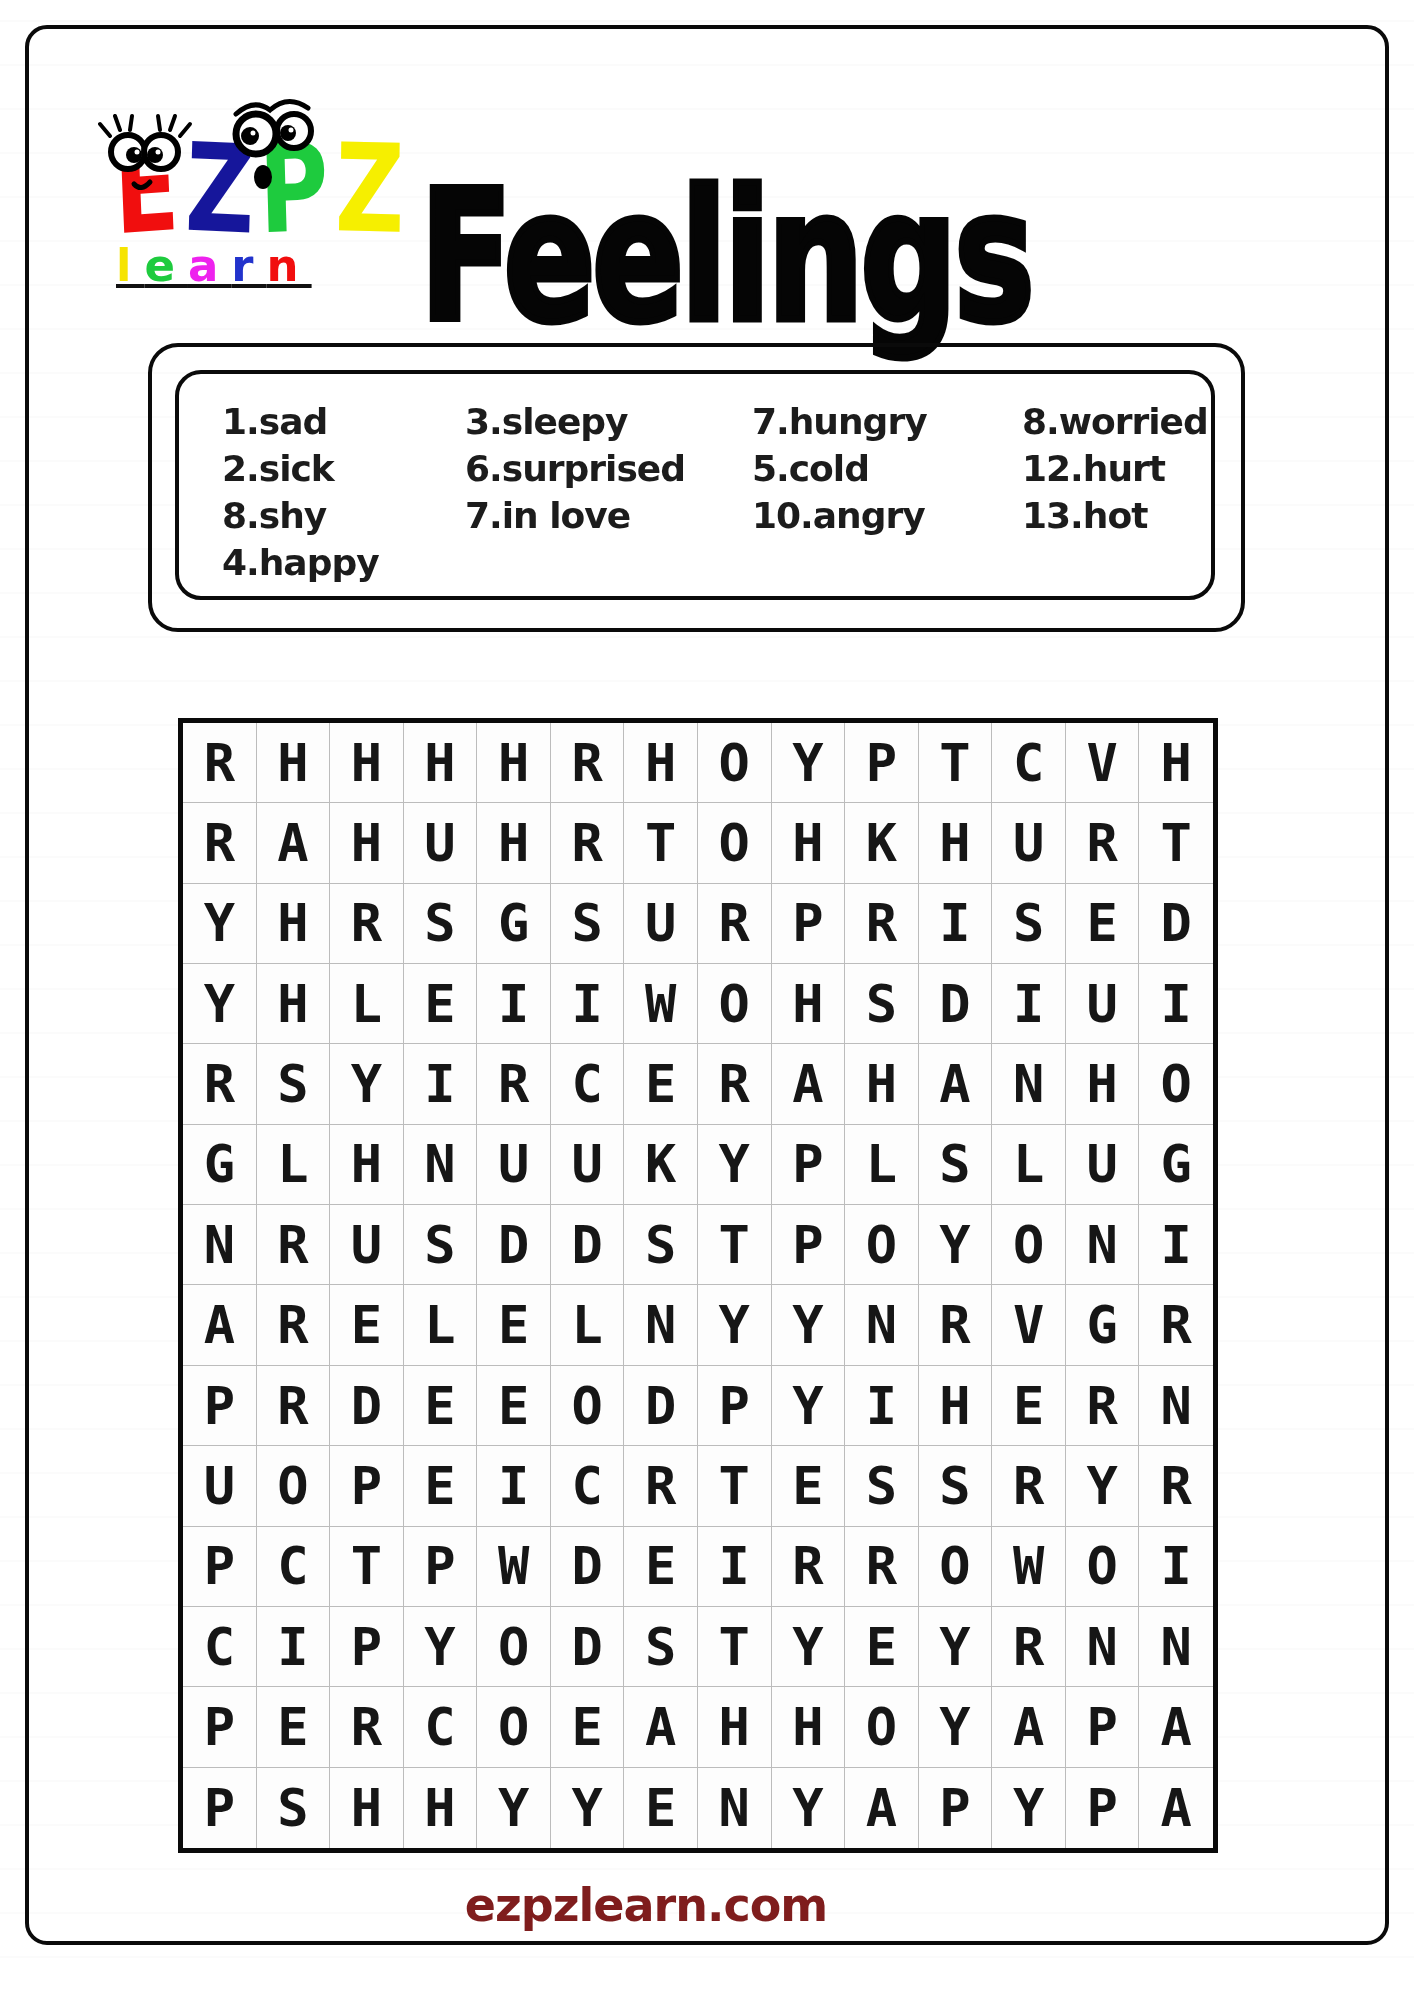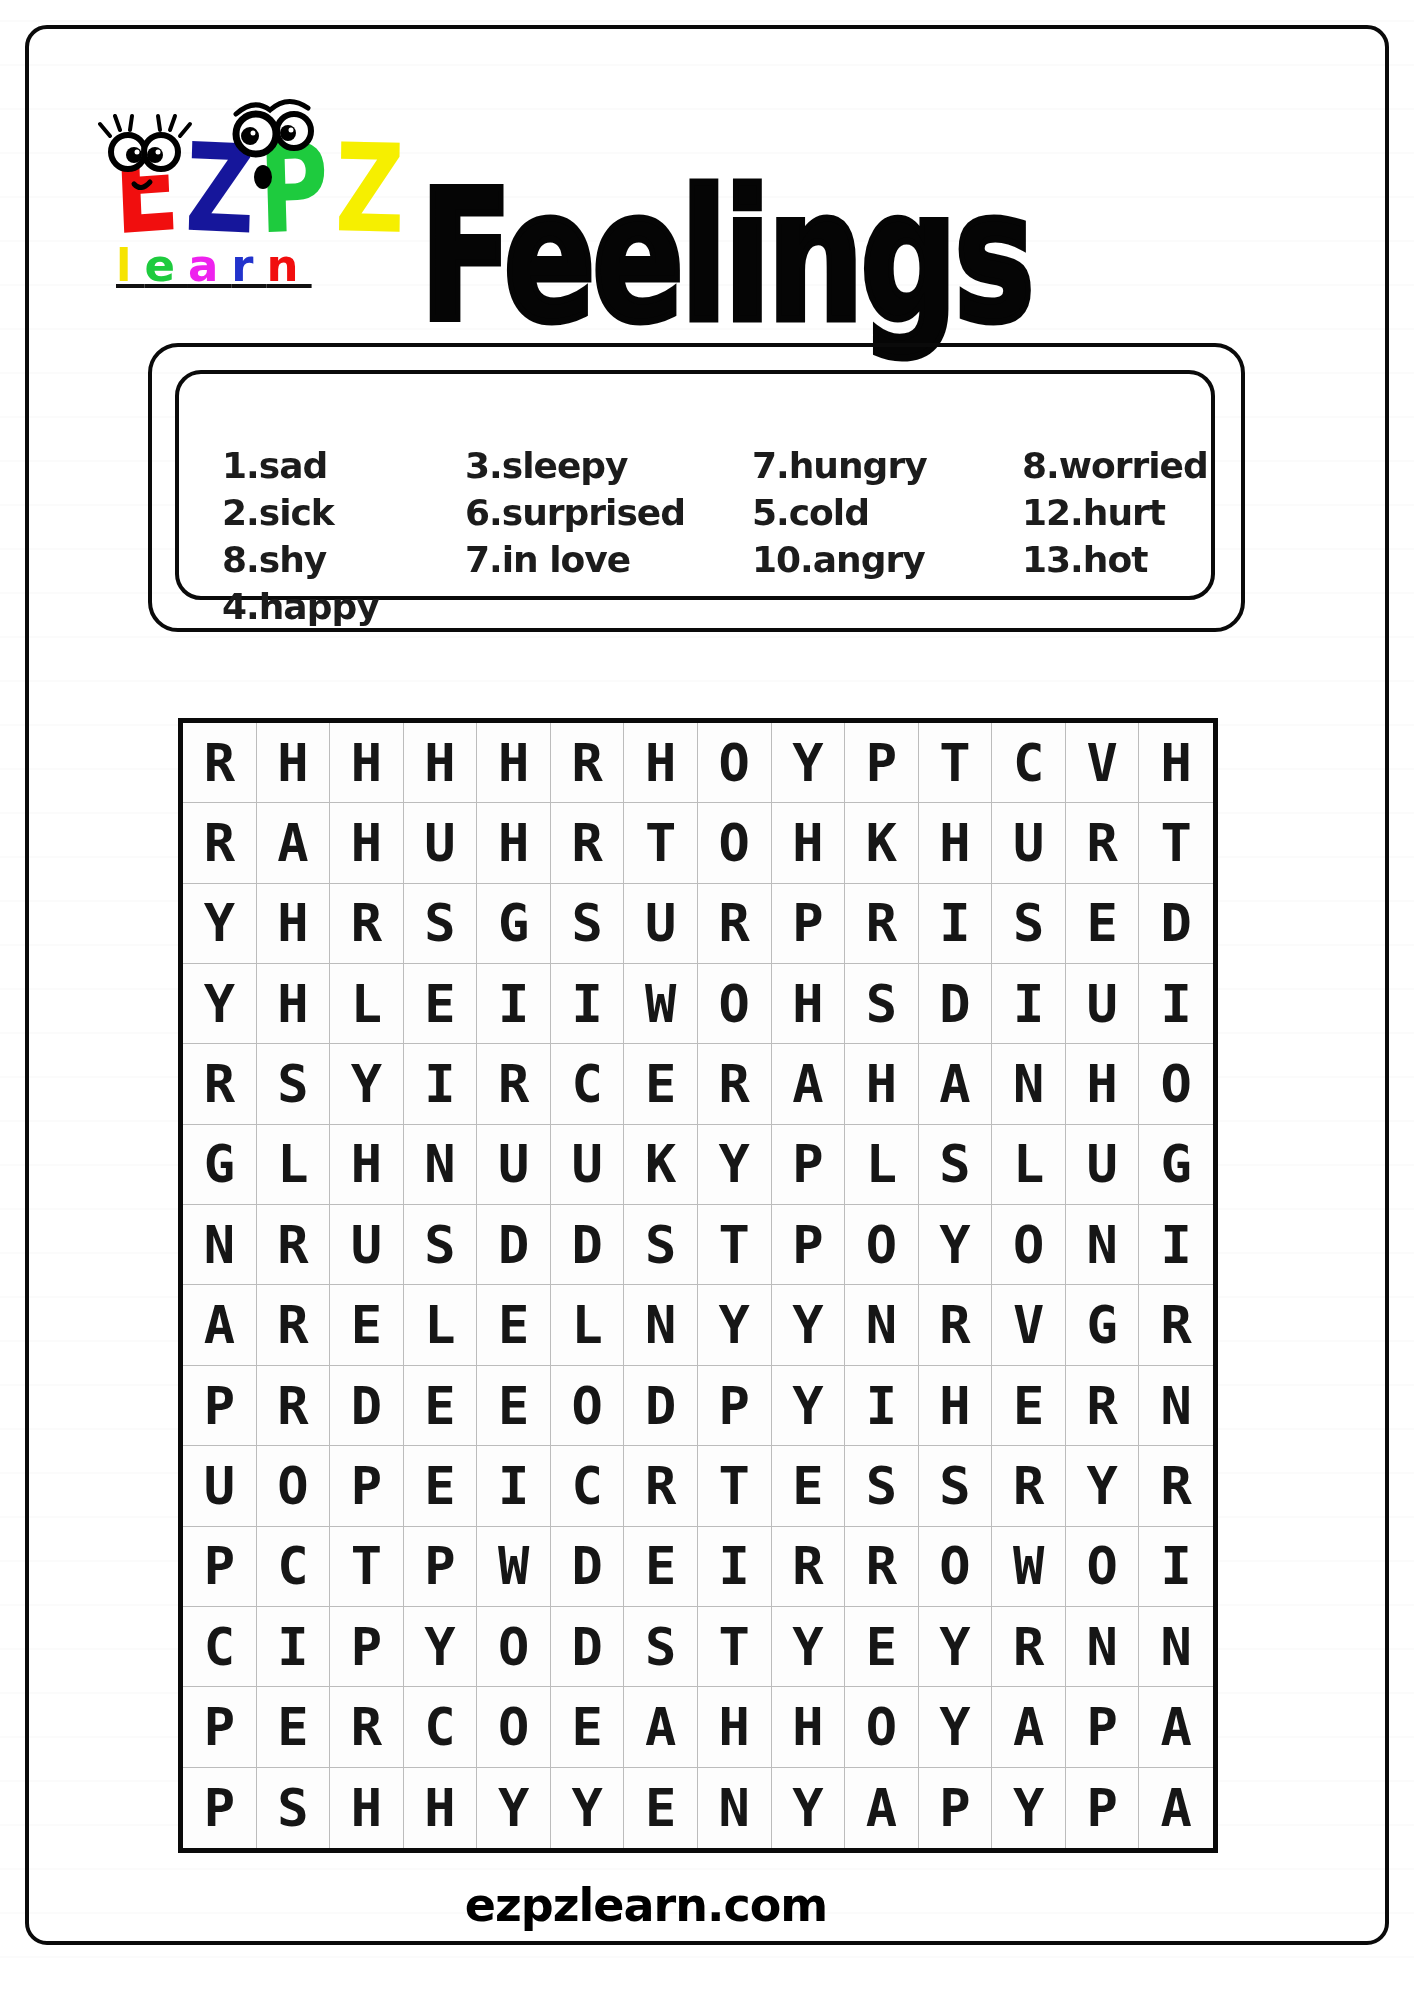--- a/index.html
+++ b/index.html
@@ -26,40 +26,40 @@
   
   .page-title{
     position:absolute;left:420px;top:46px;font-size:180px;line-height:1;font-weight:bold;
     color:#050505;-webkit-text-stroke:7px #050505;letter-spacing:-4px;
     transform:scaleX(.75);transform-origin:left top;white-space:nowrap;
   }
   
   .wordbox-outer{position:absolute;left:148px;top:343px;width:1089px;height:281px;border:4px solid #0a0a0a;border-radius:30px;}
   .wordbox-inner{position:absolute;left:175px;top:370px;width:1032px;height:222px;border:4px solid #0a0a0a;border-radius:26px;background:#fff;}
   .wcols{position:absolute;left:0;top:398px;width:1414px;}
-  .wcol{position:absolute;top:0;margin-top:44px;}
+  .wcol{position:absolute;top:0;}
   .wcol1{left:222px;} .wcol2{left:465px;} .wcol3{left:752px;} .wcol4{left:1022px;}
   .witem{font-size:36px;font-weight:bold;line-height:47px;color:#1c1c1c;letter-spacing:-1px;white-space:nowrap;}
   
   .grid{
     position:absolute;left:178px;top:718px;width:1040px;height:1135px;
     border:5px solid #0a0a0a;box-sizing:border-box;background:#fdfdfd;
     display:grid;grid-template-columns:repeat(14,1fr);grid-template-rows:repeat(14,1fr);
   }
   .cell{
     display:flex;align-items:center;justify-content:center;
     font-family:"DejaVu Sans Mono",monospace;font-weight:bold;font-size:52px;color:#161616;
     border-right:1px solid #bcbcbc;border-bottom:1px solid #bcbcbc;box-sizing:border-box;
   }
   .cell:nth-child(14n){border-right:none;}
   .cell:nth-child(n+183){border-bottom:none;}
   
   .footer-url{
     position:absolute;left:246px;top:1878px;width:800px;text-align:center;
-    font-size:46px;font-weight:bold;color:#000000;letter-spacing:-1px;
+    font-size:46px;font-weight:bold;color:#7f1d1d;letter-spacing:-1px;
   }
 </style>
 </head>
 <body>
 
 <div class="page-border"></div>
 
 <div class="logo">
   <div class="logo-word-top"><span class="logo-ch" style="color: rgb(241, 14, 14);">E</span><span class="logo-ch" style="color: rgb(22, 22, 155);">Z</span><span class="logo-ch" style="color: rgb(30, 203, 62);">P</span><span class="logo-ch" style="color: rgb(246, 239, 0);">Z</span></div>
   <div class="logo-word-bottom"><span class="logo-ch-sm" style="color: rgb(246, 228, 0);">l</span><span class="logo-ch-sm" style="color: rgb(30, 203, 62);">e</span><span class="logo-ch-sm" style="color: rgb(238, 34, 238);">a</span><span class="logo-ch-sm" style="color: rgb(34, 51, 204);">r</span><span class="logo-ch-sm" style="color: rgb(241, 14, 14);">n</span></div>

